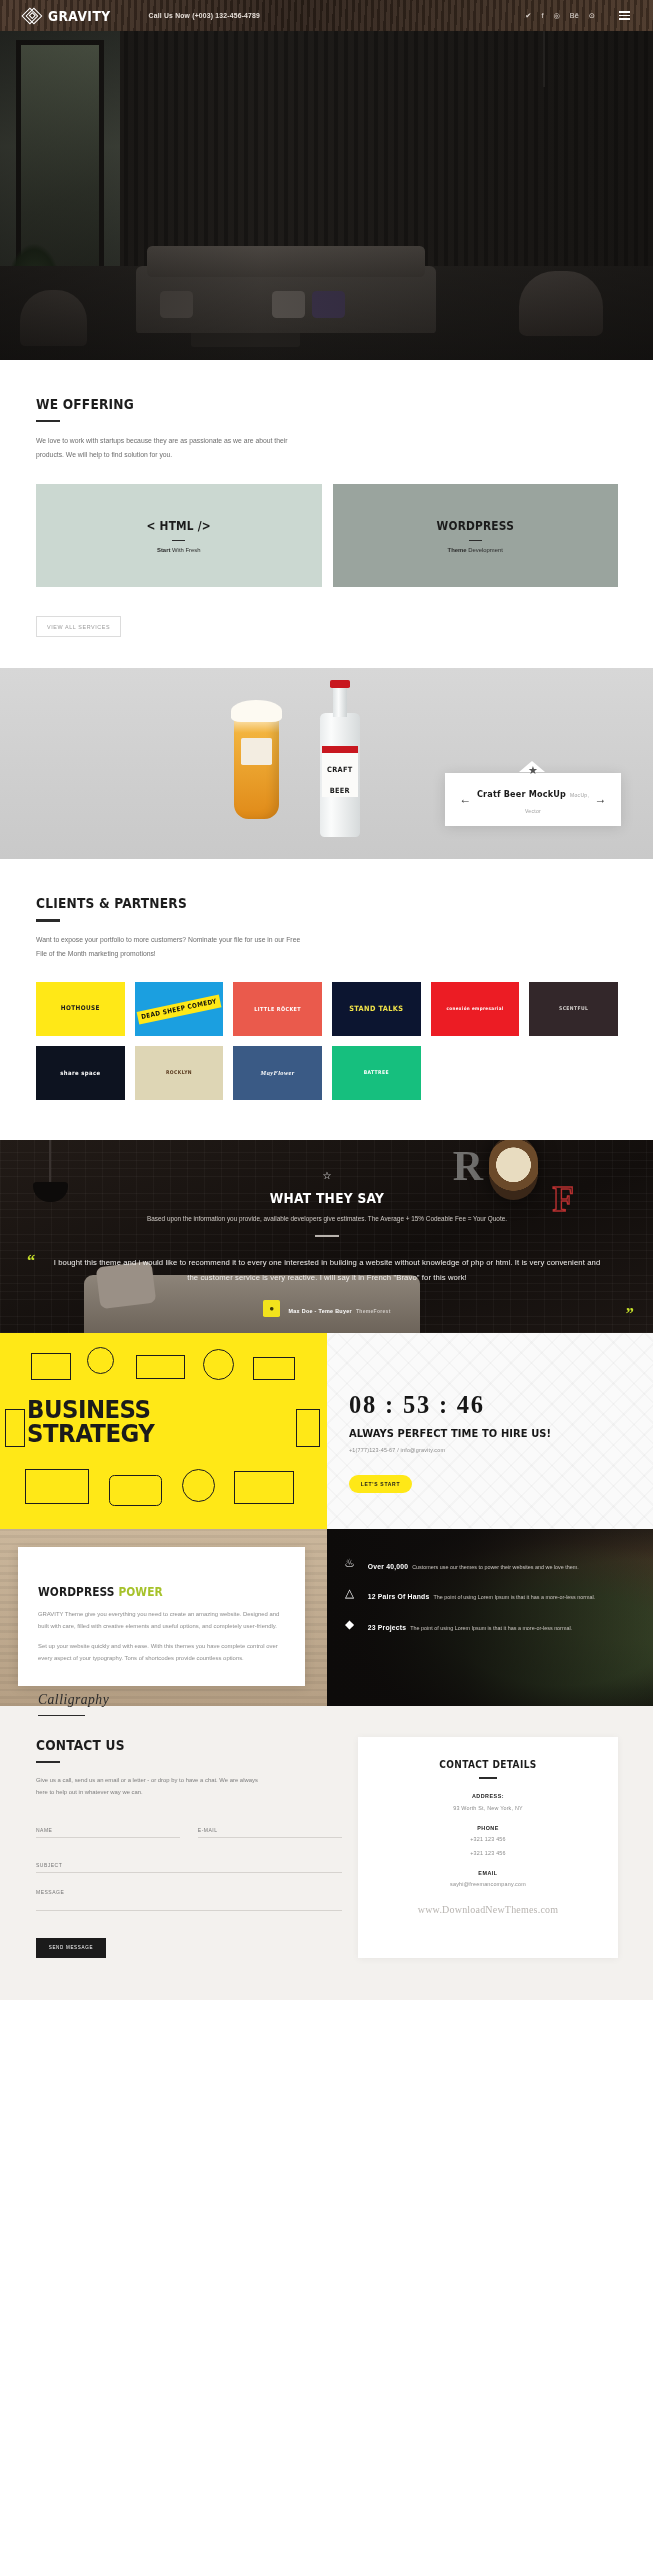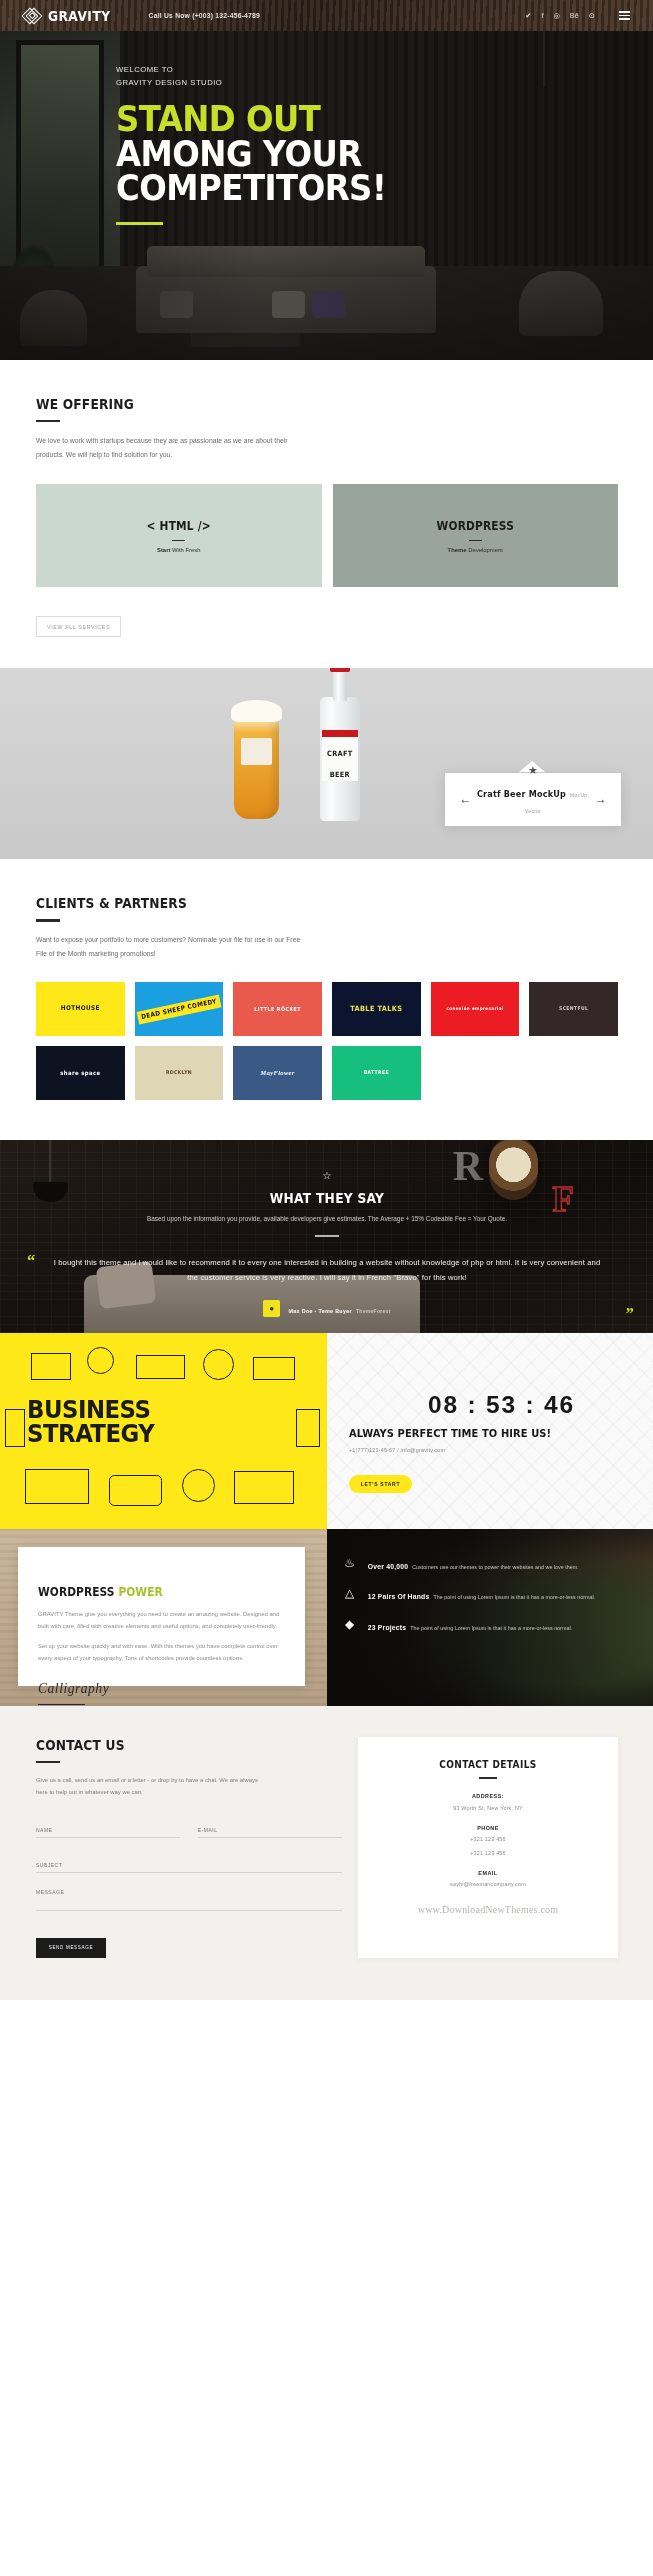--- a/index.html
+++ b/index.html
@@ -154,21 +154,21 @@
   }
   .beer-glass:before{
     content:""; position:absolute; left:-2.7px; top:-14.5px; width:51px; height:22px;
     background:#fdfaf2; border-radius:50% 50% 20% 20%;
   }
   .beer-label {
     position:absolute; left:7.3px; top:23.6px; width:31px; height:27px;
     background:#f3ede1; border-radius:1.8px;
   }
   .beer-bottle {
-    position:absolute; left:320px; bottom:38px; width:40px; height:124px;
+    position:absolute; left:320px; bottom:22px; width:40px; height:124px;
     background:linear-gradient(90deg,#e9eced 0%,#fbfcfc 28%,#d6dadb 100%);
     border-radius:5.4px 5.4px 4.5px 4.5px;
     padding-left:40px;
   }
   .beer-bottle:before{
     content:""; position:absolute; left:12.7px; top:-27px; width:14.5px; height:31px;
     background:linear-gradient(90deg,#dfe3e4,#fafbfb 40%,#ccd1d2);
   }
   .beer-bottle:after{
     content:""; position:absolute; left:10px; top:-33px; width:20px; height:8.2px;
@@ -292,22 +292,22 @@
     font-family:"DejaVu Sans Condensed","Liberation Sans", sans-serif;
     font-weight:bold; font-size:25.4px; color:#1b1b1b; line-height:.95; letter-spacing:-0.5px;
   }
   .cd-right { flex:1; position:relative; padding:58px 0 0 22px;
     background:
       repeating-linear-gradient(45deg, rgba(0,0,0,.022) 0 1.8px, transparent 1.8px 14.5px),
       repeating-linear-gradient(-45deg, rgba(0,0,0,.022) 0 1.8px, transparent 1.8px 14.5px),
       #fafafa;
   }
   .cd-clock {
-    font-family:Liberation Sans, sans-serif;
-    font-size:24.5px; font-weight:bold; color:#171717; letter-spacing:1.8px;text-align:center;
+    font-family:Liberation Serif, serif;
+    font-size:24.5px; font-weight:bold; color:#171717; letter-spacing:1.8px;
   }
   .cd-tag {
     margin-top:8.2px;
     font-family:"DejaVu Sans Condensed","Liberation Sans", sans-serif;
     font-weight:bold; font-size:11px; color:#171717; letter-spacing:0.1px;
   }
   .cd-contact { margin-top:6.4px; font-size:5.4px; color:#8a8a8a; letter-spacing:0.2px; }
   .cd-btn {
     display:inline-block; margin-top:22px; background:#ffe817; color:#1b1b1b;
     font-size:5px; font-weight:bold; letter-spacing:0.7px; padding:6.4px 11.8px; border-radius:10px;
@@ -326,21 +326,21 @@
     background:#fff; padding:38px 20px 16px; box-shadow:0 1.8px 11px rgba(0,0,0,.12);
   }
   .wp-title {
     font-family:"DejaVu Sans Condensed","Liberation Sans", sans-serif;
     font-weight:bold; font-size:11.8px; color:#1c1c1c; letter-spacing:0.1px;
   }
   .wp-title .lime { color:#a6c22a; }
   .wp-p { margin-top:9px; font-size:5.9px; line-height:2.05; color:#8c8c8c; }
   .wp-p + .wp-p { margin-top:8.2px; }
   .wp-sign {
-    margin-top:16px; font-family:"Liberation Serif",serif; font-style:italic;
+    margin-top:27px; font-family:"Liberation Serif",serif; font-style:italic;
     font-size:13.6px; color:#2a2a2a; letter-spacing:0.5px;
   }
   .wp-sign-rule { width:47px; height:1.4px; background:#2b2b2b; margin-top:7.3px; }
   .wp-right { flex:1; position:relative; overflow:hidden; background:#15110f; }
   .wp-right-photo {
     position:absolute; inset:0;
     background:
       radial-gradient(ellipse at 72% 62%, rgba(60,80,45,.85) 0 30%, transparent 62%),
       radial-gradient(ellipse at 95% 40%, rgba(120,95,60,.55) 0 26%, transparent 60%),
       linear-gradient(180deg,#1a1614 0%,#100d0b 100%);
@@ -426,32 +426,20 @@
       <div class="table"></div>
       <div class="sofa"></div>
       <div class="cushion c3"></div>
       <div class="cushion c1"></div>
       <div class="cushion c2"></div>
       <div class="chair-r"></div>
       <div class="chair-l"></div>
       <div class="lampcone"></div>
     </div>
     <div class="hero-veil"></div>
-    <div class="hero-inner">
-      <div class="hero-welcome">
-        <span>WELCOME TO</span><br>
-        <span>GRAVITY DESIGN STUDIO</span>
-      </div>
-      <div class="hero-h1">
-        <span class="lime">STAND OUT</span>
-        <span class="white">AMONG YOUR</span>
-        <span class="white">COMPETITORS!</span>
-      </div>
-      <div class="hero-rule"></div>
-    </div>
   </div>
 
   <div class="offering">
     <div class="sec-title">WE OFFERING</div>
     <div class="sec-rule"></div>
     <div class="sec-sub">We love to work with startups because they are as passionate as we are about their products. We will help to find solution for you.</div>
 
     <div class="cards">
       <div class="card c-html">
         <div class="card-title">&lt; HTML /&gt;</div>
@@ -502,21 +490,21 @@
       <div class="logo-cell" style="background:#ffe817">
         <span class="lg-name" style="color:#1d1d1d">HOTHOUSE</span>
       </div>
       <div class="logo-cell" style="background:#1b9fe0">
         <span class="lg-name" style="color:#12120c;background:#ffe817;padding:2.7px 3.6px;transform:rotate(-12deg);display:inline-block">DEAD SHEEP COMEDY</span>
       </div>
       <div class="logo-cell" style="background:#ea5a4c">
         <span class="lg-name" style="color:#ffffff;font-size:5.4px">LITTLE RÖCKET</span>
       </div>
       <div class="logo-cell" style="background:#0c1530">
-        <span class="lg-name" style="color:#f0e24a;font-size:7.3px">TABLE TALKS</span>
+        <span class="lg-name" style="color:#f0e24a;font-size:7.3px">STAND TALKS</span>
       </div>
       <div class="logo-cell" style="background:#ec1c24">
         <span class="lg-name" style="color:#ffffff;font-size:4.5px">conexión empresarial</span>
       </div>
       <div class="logo-cell" style="background:#33272a">
         <span class="lg-name" style="color:#d3cfcc;font-size:5px">SCENTFUL</span>
       </div>
       <div class="logo-cell" style="background:#0d1320">
         <span class="lg-name" style="color:#ffffff;font-size:5.9px">share space</span>
       </div>

